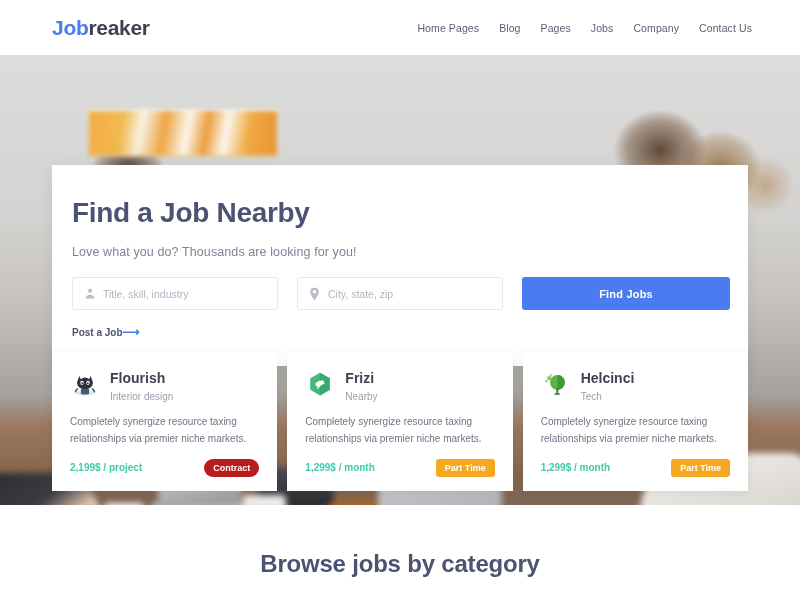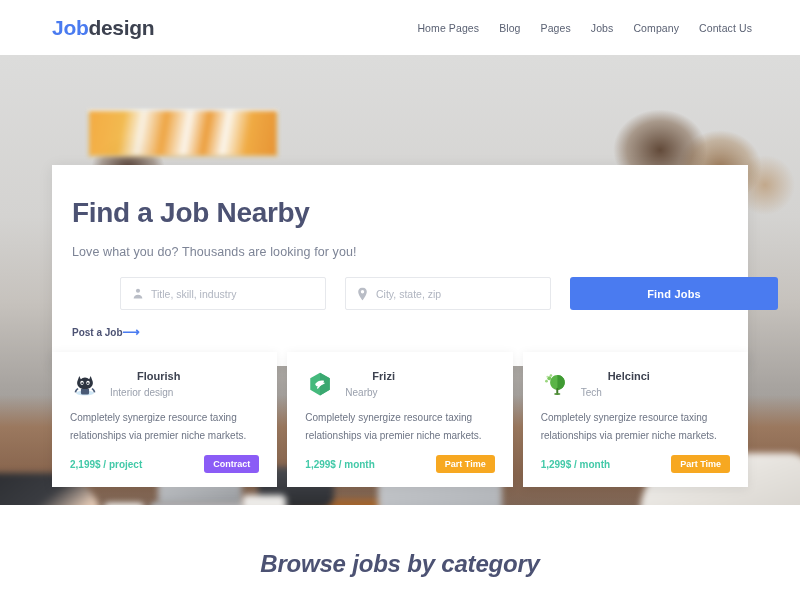--- a/index.html
+++ b/index.html
@@ -159,21 +159,20 @@
   .hero-subtitle {
     font-size: 12.5px;
     color: #7d8496;
     margin-bottom: 18px;
     letter-spacing: 0.1px;
   }
   .search-row {
     display: flex;
     gap: 19px;
     align-items: stretch;
-    margin-left: 48px;
   }
   .field {
     position: relative;
     flex: 0 0 206px;
     height: 33px;
     border: 1px solid #e6e8ec;
     background: #fff;
     display: flex;
     align-items: center;
     padding-left: 30px;
@@ -238,25 +237,24 @@
   }
   .card-head { display: flex; align-items: flex-start; gap: 11px; }
   .card-logo {
     width: 29px; height: 29px;
     flex: 0 0 29px;
     display: flex; align-items: center; justify-content: center;
     margin-top: 1px;
   }
   .card-titles { padding-top: 1px; }
   .card-name {
-    font-size: 11px;
+    font-size: 14px;
     font-weight: 700;
     color: #3d4250;
     line-height: 1.35;
-    margin-left: 27px;
   }
   .card-cat {
     font-size: 10px;
     color: #9aa0ad;
     margin-top: 3px;
   }
   .card-desc {
     font-size: 10px;
     color: #6d7484;
     line-height: 1.75;
@@ -274,49 +272,48 @@
     color: #43c9a8;
   }
   .badge {
     font-size: 9px;
     font-weight: 700;
     color: #fff;
     padding: 4px 9px;
     border-radius: 3px;
     white-space: nowrap;
   }
-  .badge-contract { background: #8b5cf6; }
+  .badge-contract { background: #b91c1c; border-radius: 9px; }
   .badge-parttime { background: #f7a821; }
 
   
   .category-section {
     height: 95px;
     background: #ffffff;
     text-align: center;
     padding-top: 45px;
   }
   .cat-title {
     font-size: 24px;
     font-weight: 700;
     color: #4c5273;
     letter-spacing: -0.2px;
-    font-style: italic;
   }
   .cat-sub {
     margin-top: 20px;
     font-size: 10.5px;
     color: #9aa0ad;
   }
 </style>
 </head>
 <body>
 
 <header class="site-header">
   <div class="logo">
-    <span class="logo-a">Job</span><span class="logo-b">design</span>
+    <span class="logo-a">Job</span><span class="logo-b">reaker</span>
   </div>
   <nav class="main-nav">
     <a class="nav-link" href="#">Home Pages</a>
     <a class="nav-link" href="#">Blog</a>
     <a class="nav-link" href="#">Pages</a>
     <a class="nav-link" href="#">Jobs</a>
     <a class="nav-link" href="#">Company</a>
     <a class="nav-link" href="#">Contact Us</a>
   </nav>
 </header>

